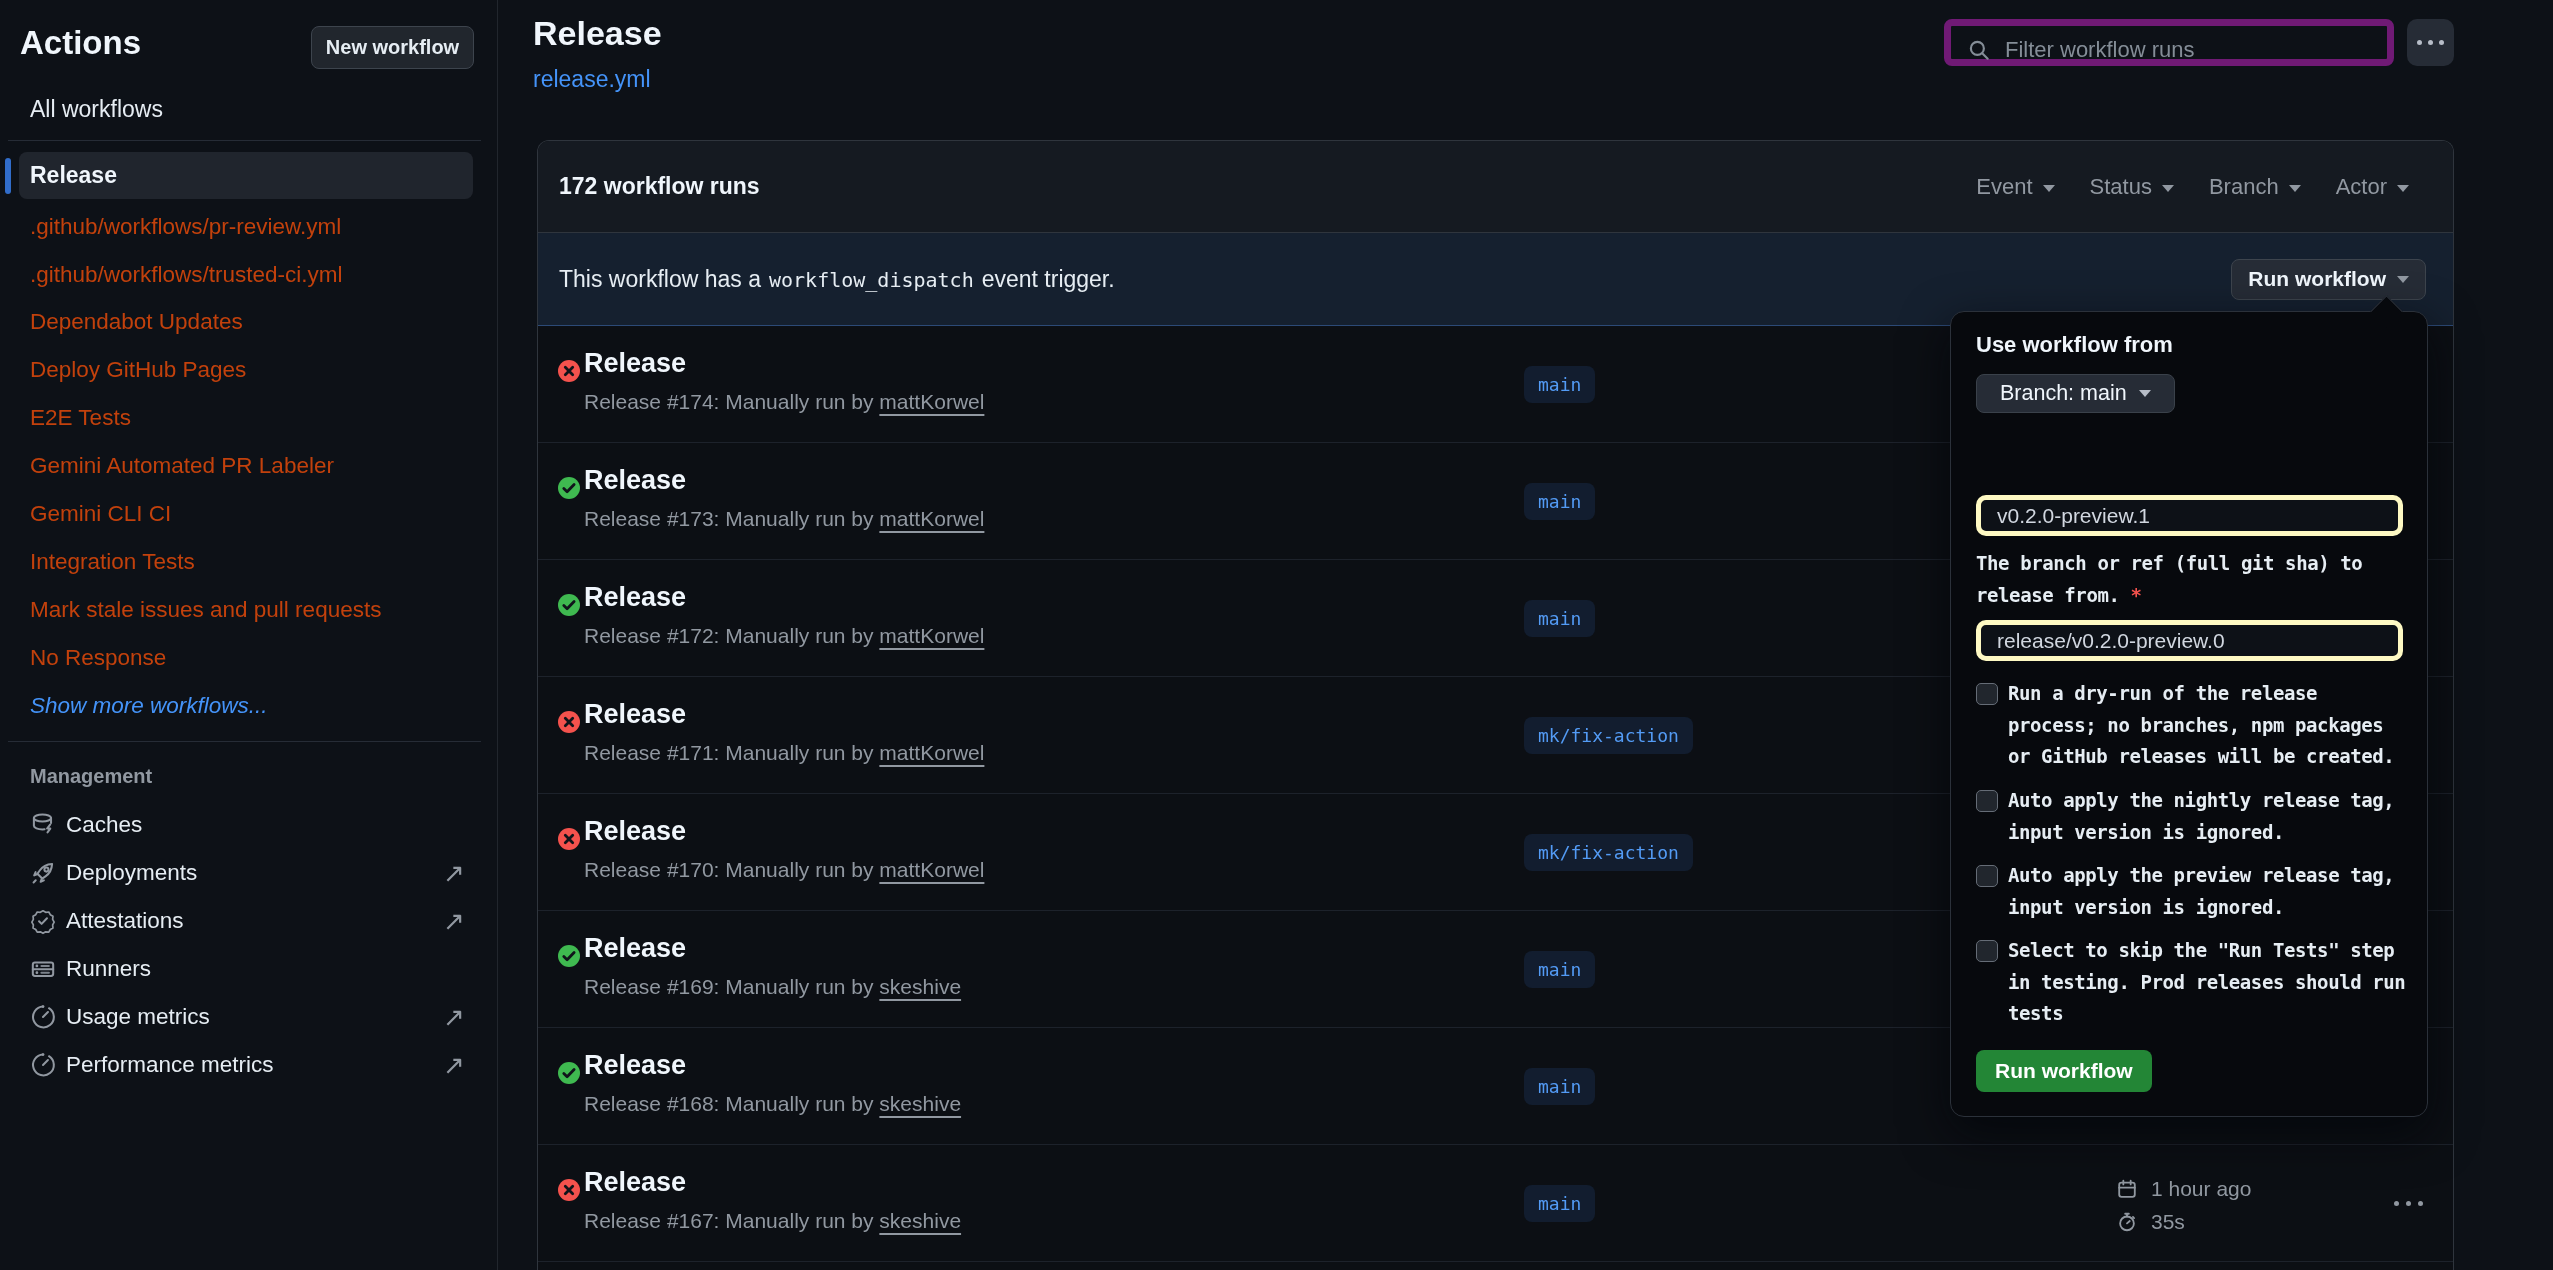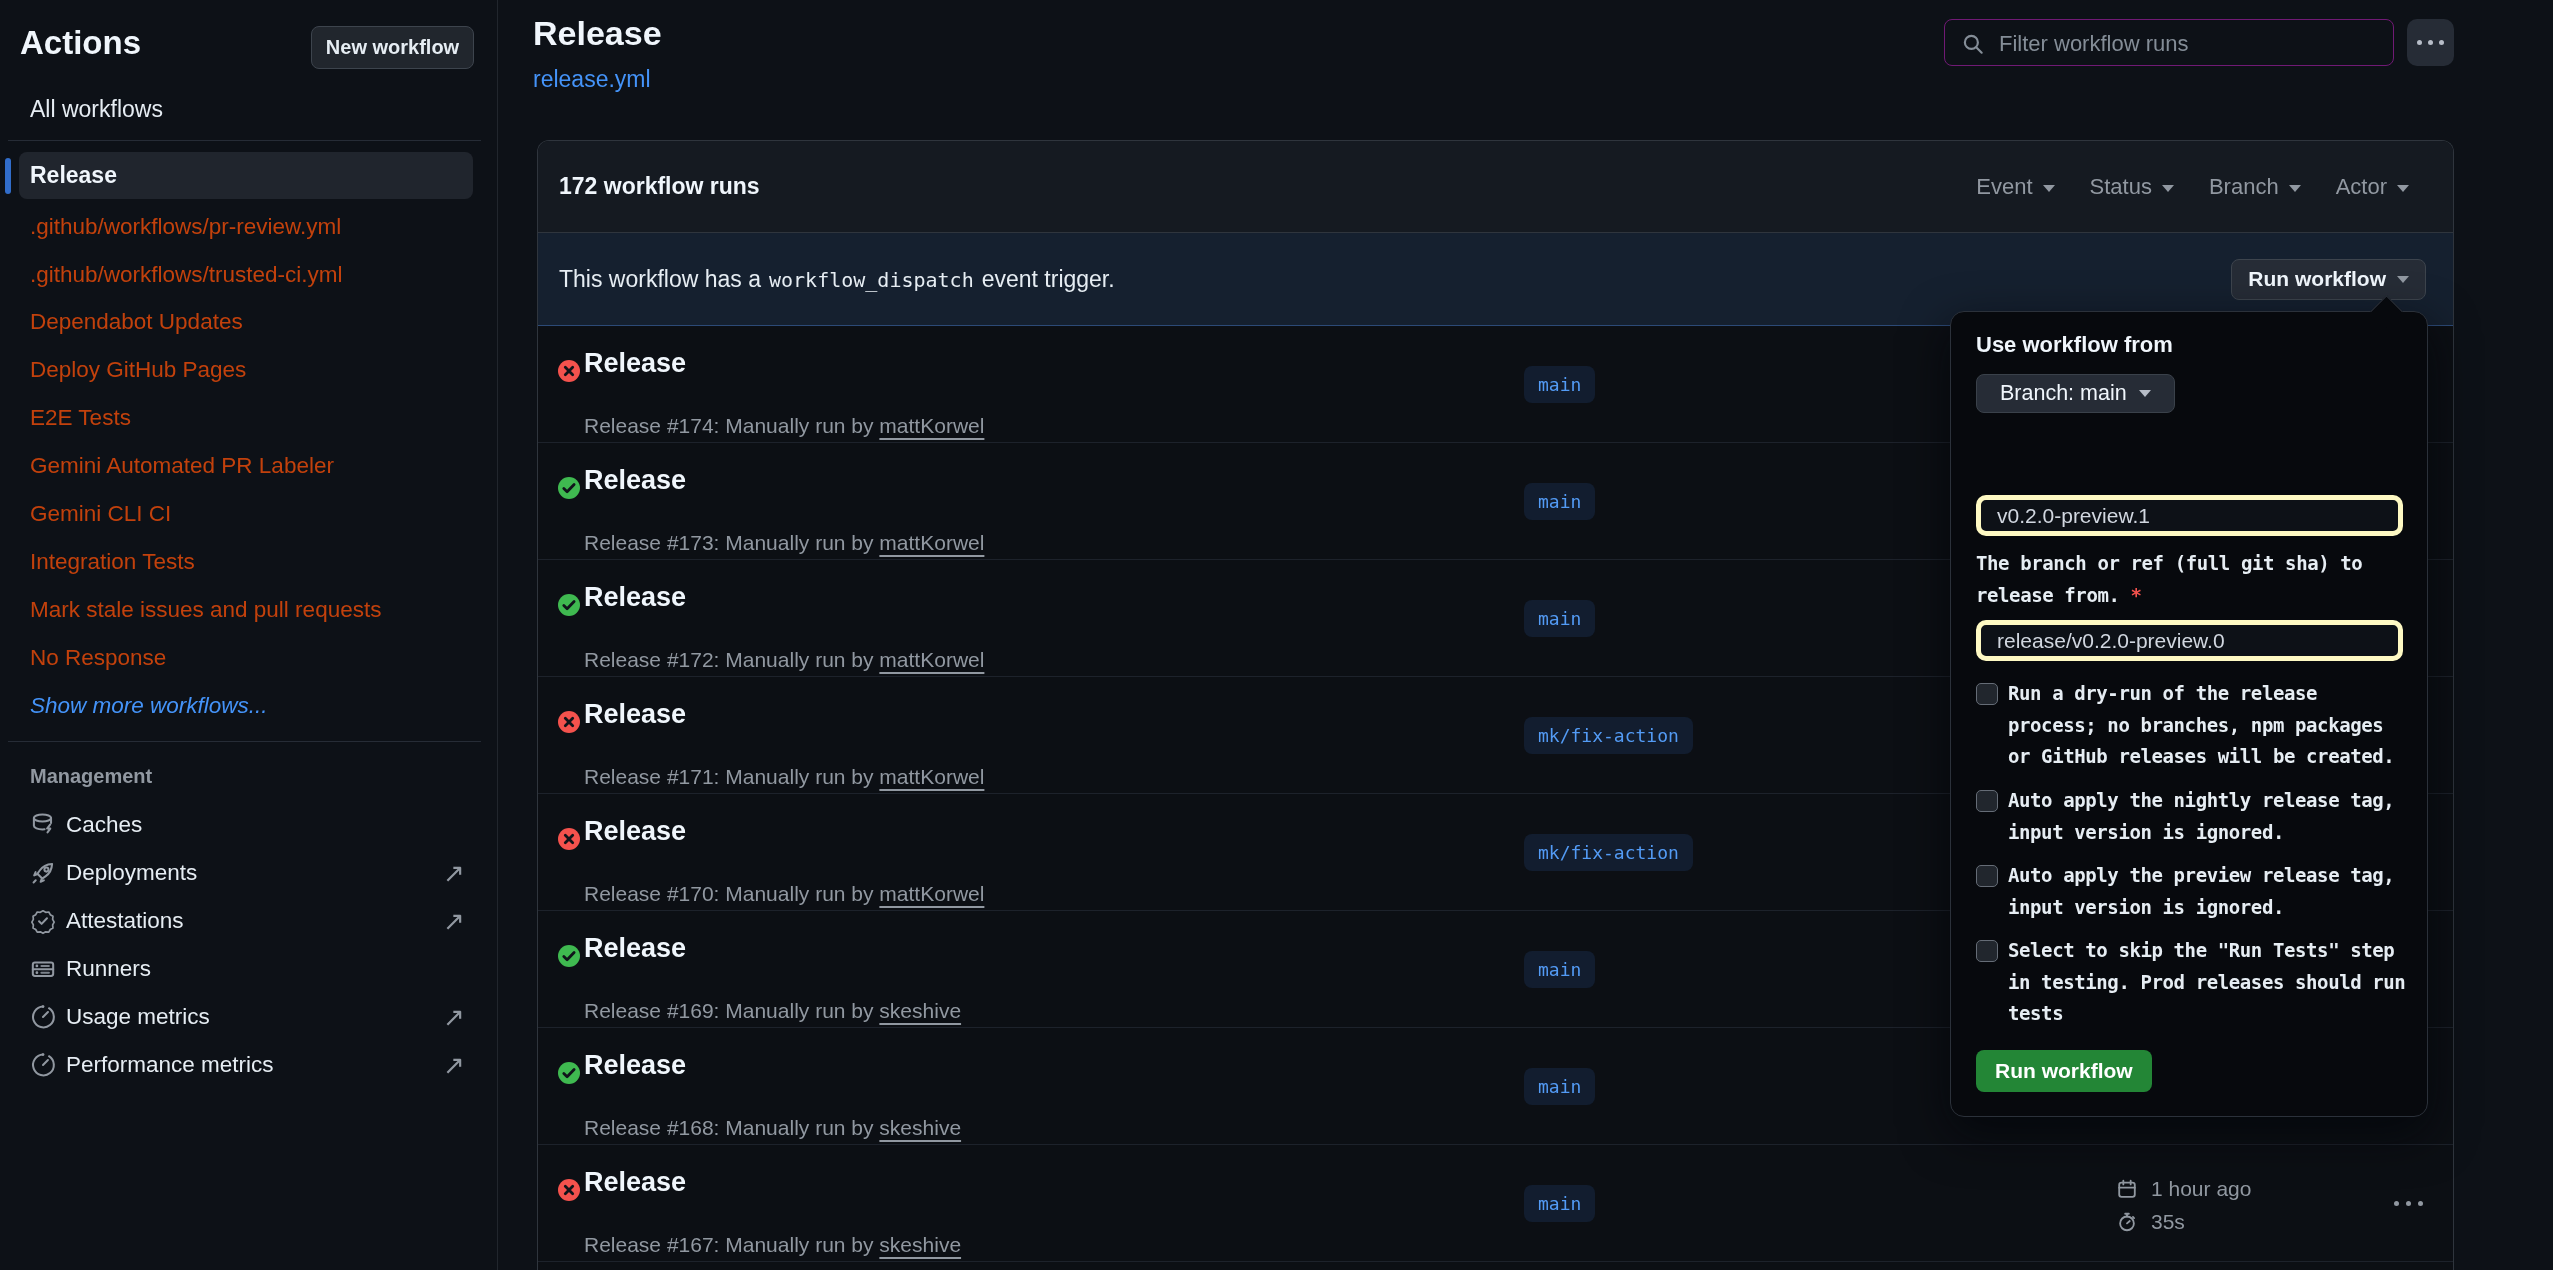--- a/index.html
+++ b/index.html
@@ -25,21 +25,21 @@
   .show-more{color:var(--link-blue,#4493f8);font-style:italic;}
   .mgmt-label{position:absolute;left:30px;top:765px;font-size:20px;font-weight:600;color:#9198a1;}
   .mgmt-item{position:absolute;left:0;width:497px;height:48px;cursor:pointer;}
   .mgmt-item .mi-icon{position:absolute;left:28px;top:9px;width:30px;height:30px;color:#9198a1;}
   .mgmt-item .mi-label{position:absolute;left:66px;top:0;height:48px;line-height:48px;font-size:22.5px;color:#e6edf3;}
   .mgmt-item .mi-ext{position:absolute;left:443px;top:0;height:48px;line-height:48px;font-size:26px;color:#9198a1;}
 
   
   .page-title{position:absolute;left:533px;top:14px;font-size:34px;font-weight:600;color:#f0f6fc;}
   .file-link{position:absolute;left:533px;top:66px;font-size:23px;color:var(--link-blue,#4493f8);cursor:pointer;}
-  .search-box{position:absolute;left:1944px;top:19px;width:450px;height:47px;border:1px solid #701a75;
+  .search-box{position:absolute;left:1944px;top:19px;width:450px;height:47px;border:7px solid #701a75;
        border-radius:8px;box-sizing:border-box;background:transparent;}
   .search-box svg{position:absolute;left:15px;top:11px;color:#848d97;}
   .search-box input{position:absolute;left:52px;top:1px;width:385px;height:43px;background:transparent;border:none;
        outline:none;color:#e6edf3;font-size:22px;font-family:"Liberation Sans","DejaVu Sans",sans-serif;}
   .search-box input::placeholder{color:#848d97;}
   .top-kebab{position:absolute;left:2407px;top:19px;width:47px;height:47px;background:#262c36;border-radius:10px;
        display:flex;align-items:center;justify-content:center;gap:6px;cursor:pointer;}
   .dot{width:5px;height:5px;border-radius:50%;background:#b7bdc8;}
 
   
@@ -61,21 +61,21 @@
   .run-workflow-toggle .caret-sm{margin-left:11px;color:#9198a1;}
   .caret-sm{display:inline-block;border-left:6px solid transparent;border-right:6px solid transparent;border-top:7px solid currentColor;}
 
   
   .rows{position:relative;}
   .run-row{position:relative;height:116px;border-bottom:1px solid #1d222b;}
   .st-icon{position:absolute;left:19px;top:33px;width:24px;height:24px;}
   .st-fail{color:var(--danger-red,#f4524d);}
   .st-pass{color:var(--success-green,#3fb950);}
   .r-title{position:absolute;left:46px;top:22px;font-size:27px;font-weight:700;color:#f0f6fc;cursor:pointer;}
-  .r-sub{position:absolute;left:46px;top:64px;font-size:21px;color:#9198a1;margin-top:24px;}
+  .r-sub{position:absolute;left:46px;top:64px;font-size:21px;color:#9198a1;}
   .r-actor{text-decoration:underline;text-underline-offset:5px;cursor:pointer;}
   .branch-badge{position:absolute;left:986px;top:40px;height:37px;line-height:37px;padding:0 14px;border-radius:8px;
        background:#121d2f;color:var(--branch-blue,#539bf5);font-family:"DejaVu Sans Mono","Liberation Mono",monospace;
        font-size:18px;cursor:pointer;}
   .meta{position:absolute;left:1578px;top:30px;color:#9198a1;font-size:21px;}
   .meta .m-line{display:flex;align-items:center;gap:13px;height:28px;margin-bottom:5px;}
   .row-kebab{position:absolute;left:1856px;top:56px;display:flex;gap:7px;cursor:pointer;}
   .row-kebab .dot{background:#9198a1;width:5px;height:5px;}
 
   

